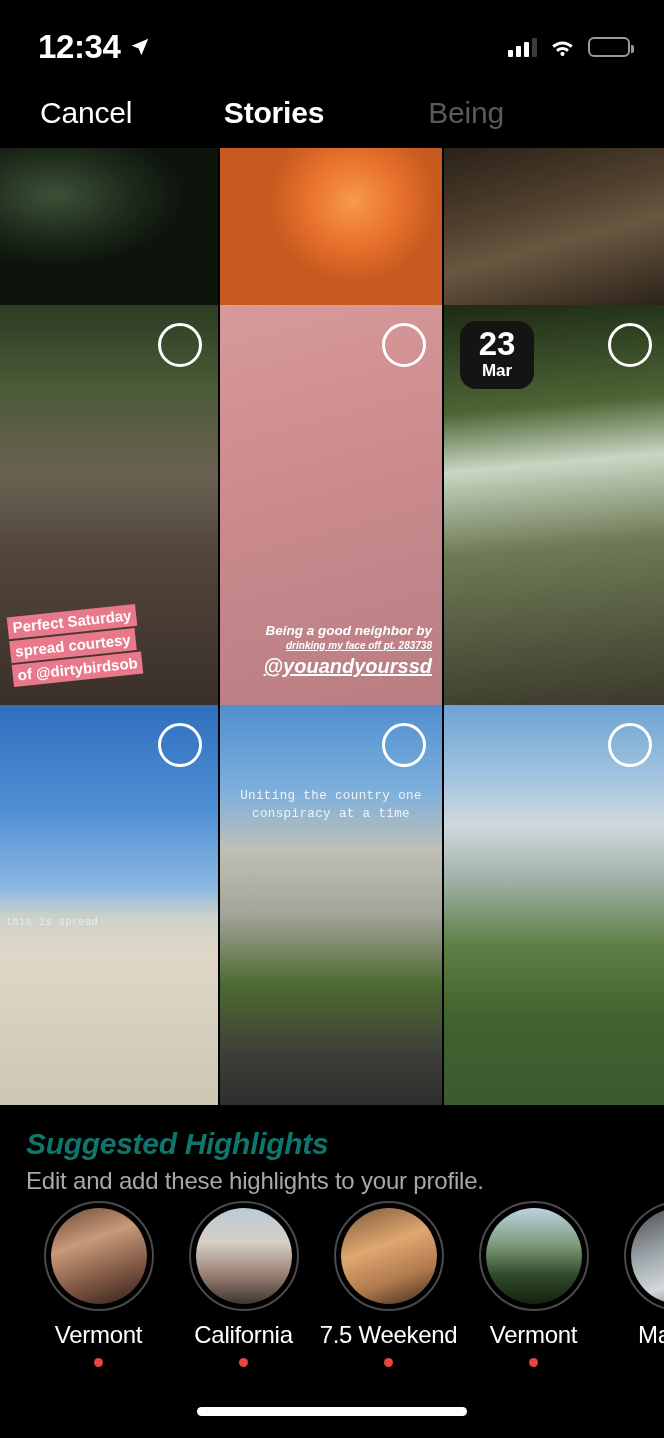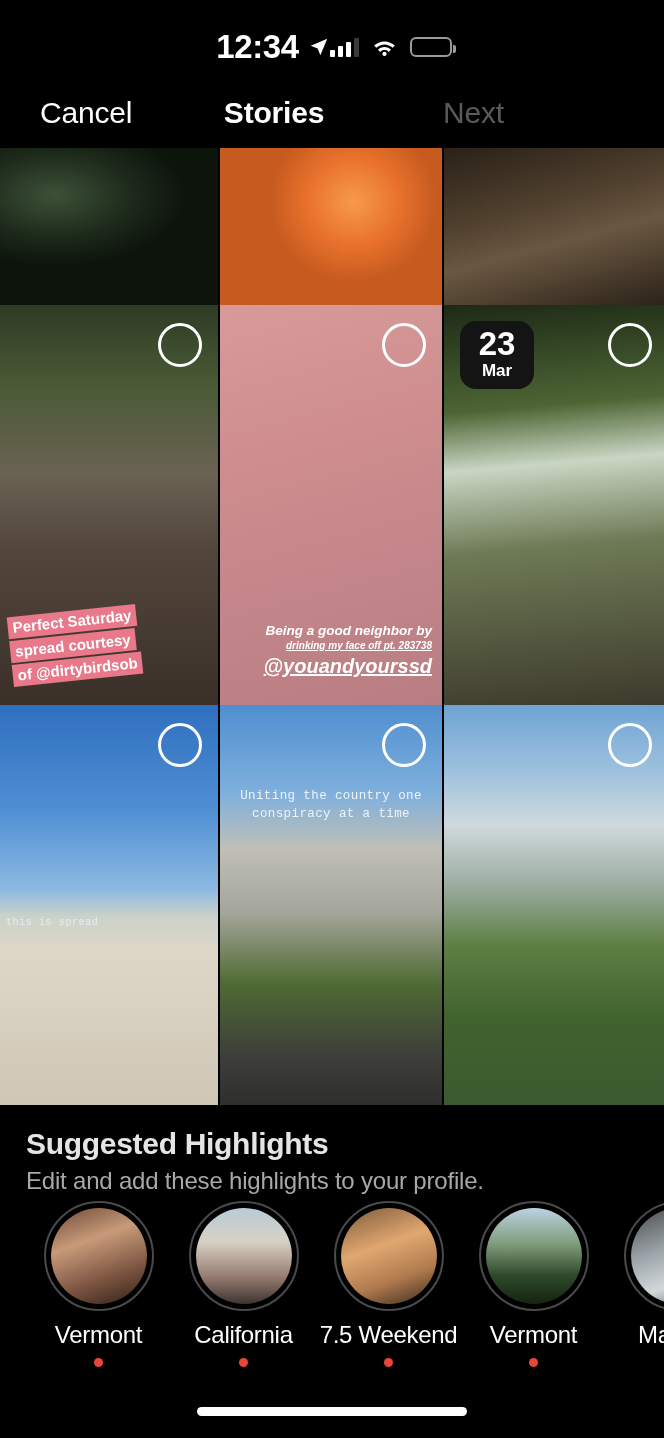--- a/index.html
+++ b/index.html
@@ -7,21 +7,21 @@
     width: 664px; height: 1438px;
     background: #000;
     font-family: "Liberation Sans", sans-serif;
     overflow: hidden;
   }
   #app { position: relative; width: 664px; height: 1438px; background: #000; }
 
   
   .statusbar {
     position: absolute; top: 0; left: 0; width: 664px; height: 78px;
-    display: flex; align-items: center; justify-content: center;
+    display: flex; align-items: center; justify-content: space-between;
     padding: 16px 34px 0 38px;
   }
   .status-left { display: flex; align-items: center; gap: 9px; }
   .status-time { color:#fff; font-size: 33px; font-weight: 700; letter-spacing: -0.4px; }
   .loc-icon { width: 22px; height: 22px; display:block; }
   .status-right { display:flex; align-items:center; gap: 12px; }
   .cell-bars { display:flex; align-items:flex-end; gap:3px; height:19px; }
   .cell-bars i { display:block; width:5px; background:#fff; border-radius:1px; }
   .cell-bars i:nth-child(1){ height:7px; }
   .cell-bars i:nth-child(2){ height:11px; }
@@ -98,22 +98,22 @@
   .cap-mono-left {
     position:absolute; left:6px; top:212px;
     color:#e6eef6; font-family:"Liberation Mono", monospace;
     font-size:10px; letter-spacing:0.6px; opacity:.95;
   }
 
   
   .suggested {
     position:absolute; top:1105px; left:0; width:664px; height:290px; background:#000;
   }
-  .sug-title { color:#e5e5e5; font-size:30px; font-weight:700; letter-spacing:-0.3px;
-               padding: 22px 0 0 26px; }
+  .sug-title { color:#0f766e; font-size:30px; font-weight:700; letter-spacing:-0.3px;
+               padding: 22px 0 0 26px; font-style: italic; }
   .sug-sub { color:#a8a8a8; font-size:24px; font-weight:400; padding: 6px 0 0 26px; letter-spacing:-0.2px; }
 
   .hl-row { position:absolute; top:96px; left:0; width:664px; height:190px;
             display:flex; gap:0; padding-left:26px; overflow:hidden; }
   .hl-item { width:145px; flex:0 0 145px; display:flex; flex-direction:column; align-items:center; }
   .hl-ring { width:110px; height:110px; border-radius:50%; border:2px solid #4a4a4a;
              padding:5px; background:#000; }
   .hl-thumb { width:100%; height:100%; border-radius:50%; overflow:hidden; position:relative; }
   .hl-label { color:#fff; font-size:24px; font-weight:400; margin-top:10px; white-space:nowrap; letter-spacing:-0.3px; }
   .hl-dot { width:9px; height:9px; border-radius:50%; background:#e8453c; margin-top:9px; }
@@ -184,21 +184,21 @@
       </svg>
       <span class="battery">
         <span class="fill" style="width:62%"></span>
       </span>
     </div>
   </div>
 
   <div class="navbar">
     <span class="nav-cancel">Cancel</span>
     <span class="nav-title">Stories</span>
-    <span class="nav-next">Next</span>
+    <span class="nav-next">Being</span>
   </div>
 
   <div class="grid">
 
     <div class="tile">
       <div class="photo p-succulent"></div>
     </div>
     <div class="tile">
       <div class="photo p-drink"></div>
     </div>

